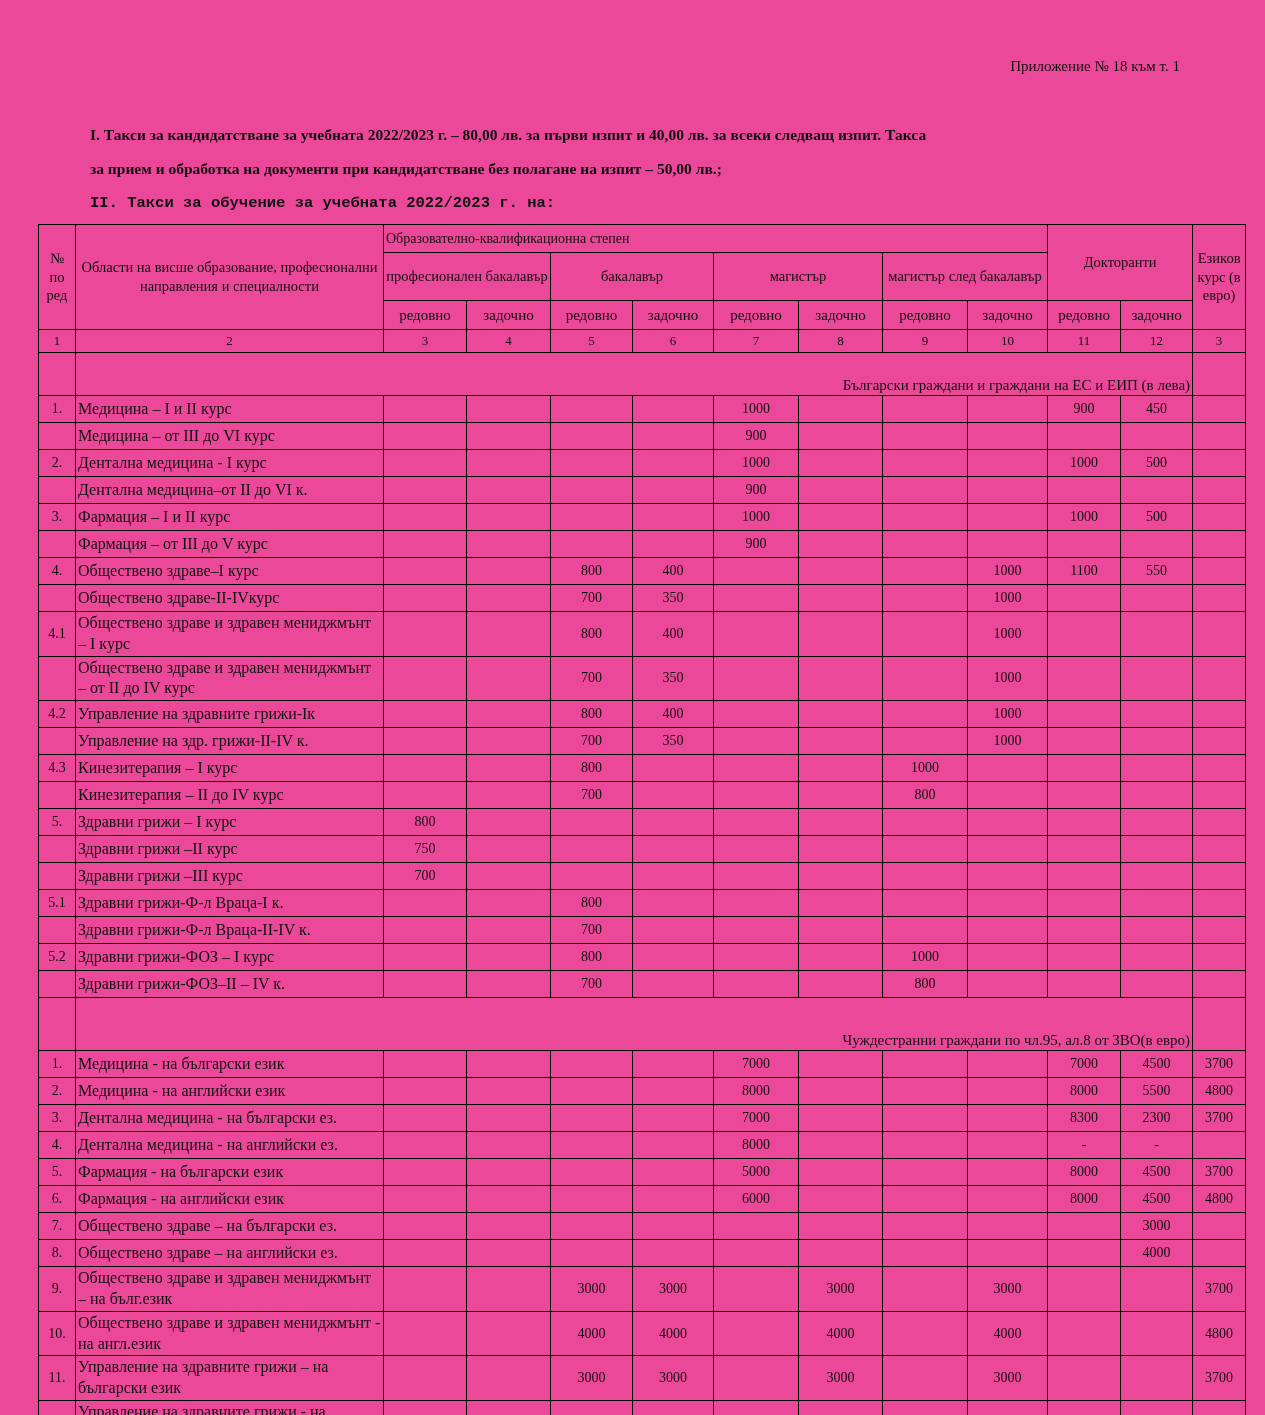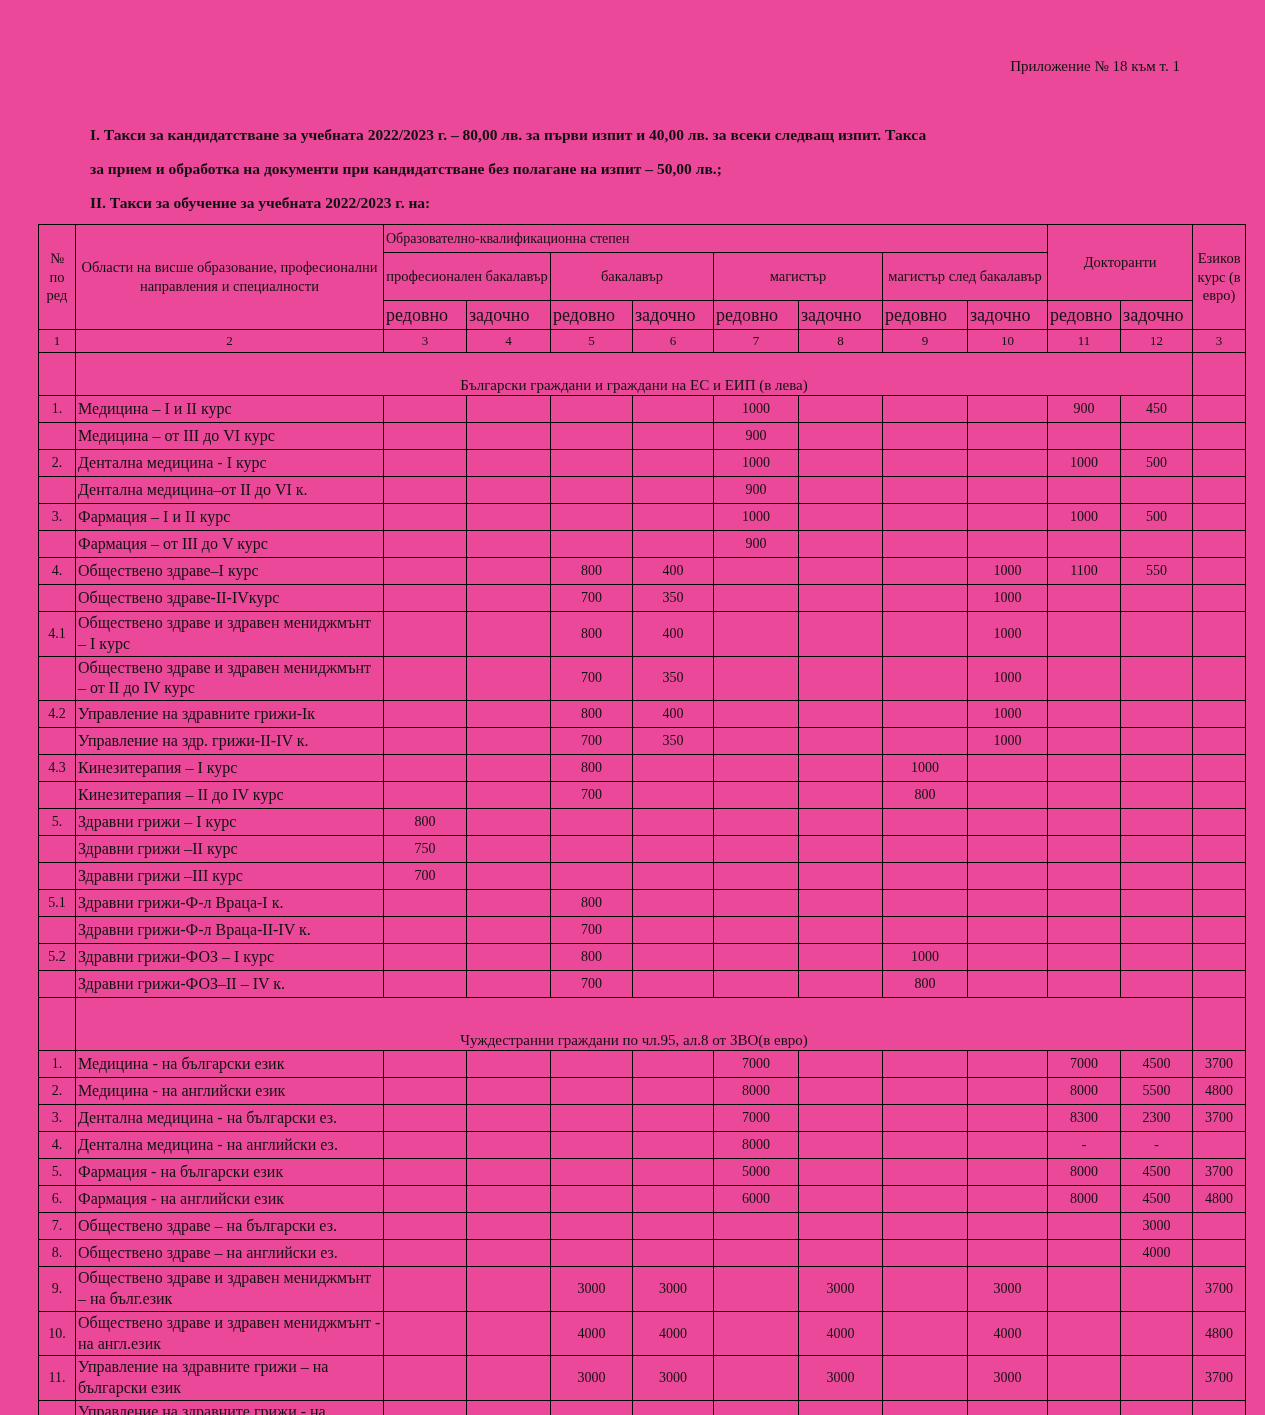--- a/index.html
+++ b/index.html
@@ -19,49 +19,49 @@
   .doc-title {
     position: absolute; top: 76px; left: 0; width: 1240px;
     text-align: center; font-weight: bold; font-size: 18px;
     letter-spacing: 0.3px;
   }
   .paras {
     position: absolute; top: 118px; left: 90px; width: 1090px;
     font-weight: bold; font-size: 15.5px; line-height: 34px;
   }
   .paras .line { white-space: nowrap; }
-  .paras .p2 { margin-top: 0px; }
+  .paras .p2 { margin-top: 0px; font-family: Liberation Mono, monospace; }
 
   table.fees {
     position: absolute; left: 38px; top: 224px;
     border-collapse: collapse; table-layout: fixed;
     width: 1207px;
   }
   table.fees td, table.fees th {
     border: 1px solid #000;
     padding: 1px 2px;
     vertical-align: middle;
     font-weight: normal;
     overflow: hidden;
   }
   .th-group { font-weight: bold; font-size: 14px; text-align: left; line-height: 1.25; }
   .th-head  { font-weight: bold; font-size: 14.5px; text-align: center; line-height: 1.3; }
-  .th-mode  { font-size: 18px; text-align: left; height: 26px; }
+  .th-mode  { font-size: 15px; text-align: center; height: 26px; }
   .th-num   { font-size: 13px; text-align: center; height: 20px; }
   tr.hrow-a { height: 28px; }
   tr.hrow-b { height: 48px; }
 
   td.num-cell   { text-align: center; font-size: 14px; vertical-align: top; padding-top: 2px; }
   td.label-cell { text-align: left; font-size: 16px; padding-left: 6px; line-height: 1.3; }
   td.value-cell { text-align: center; font-size: 14px; }
   tr.data-row td { height: 24px; }
 
   tr.section-row td { vertical-align: bottom; }
   td.section-title-cell {
-    font-weight: bold; font-size: 15px; text-align: center; padding-left: 6px; padding-bottom: 2px;
+    font-weight: bold; font-size: 15px; text-align: right; padding-left: 6px; padding-bottom: 2px;
   }
   tr.section-0 td { height: 40px; }
   tr.section-1 td { height: 50px; }
 </style>
 </head>
 <body>
 
 <div class="page">
 
   <div class="annex">Приложение № 18 към т. 1</div>

